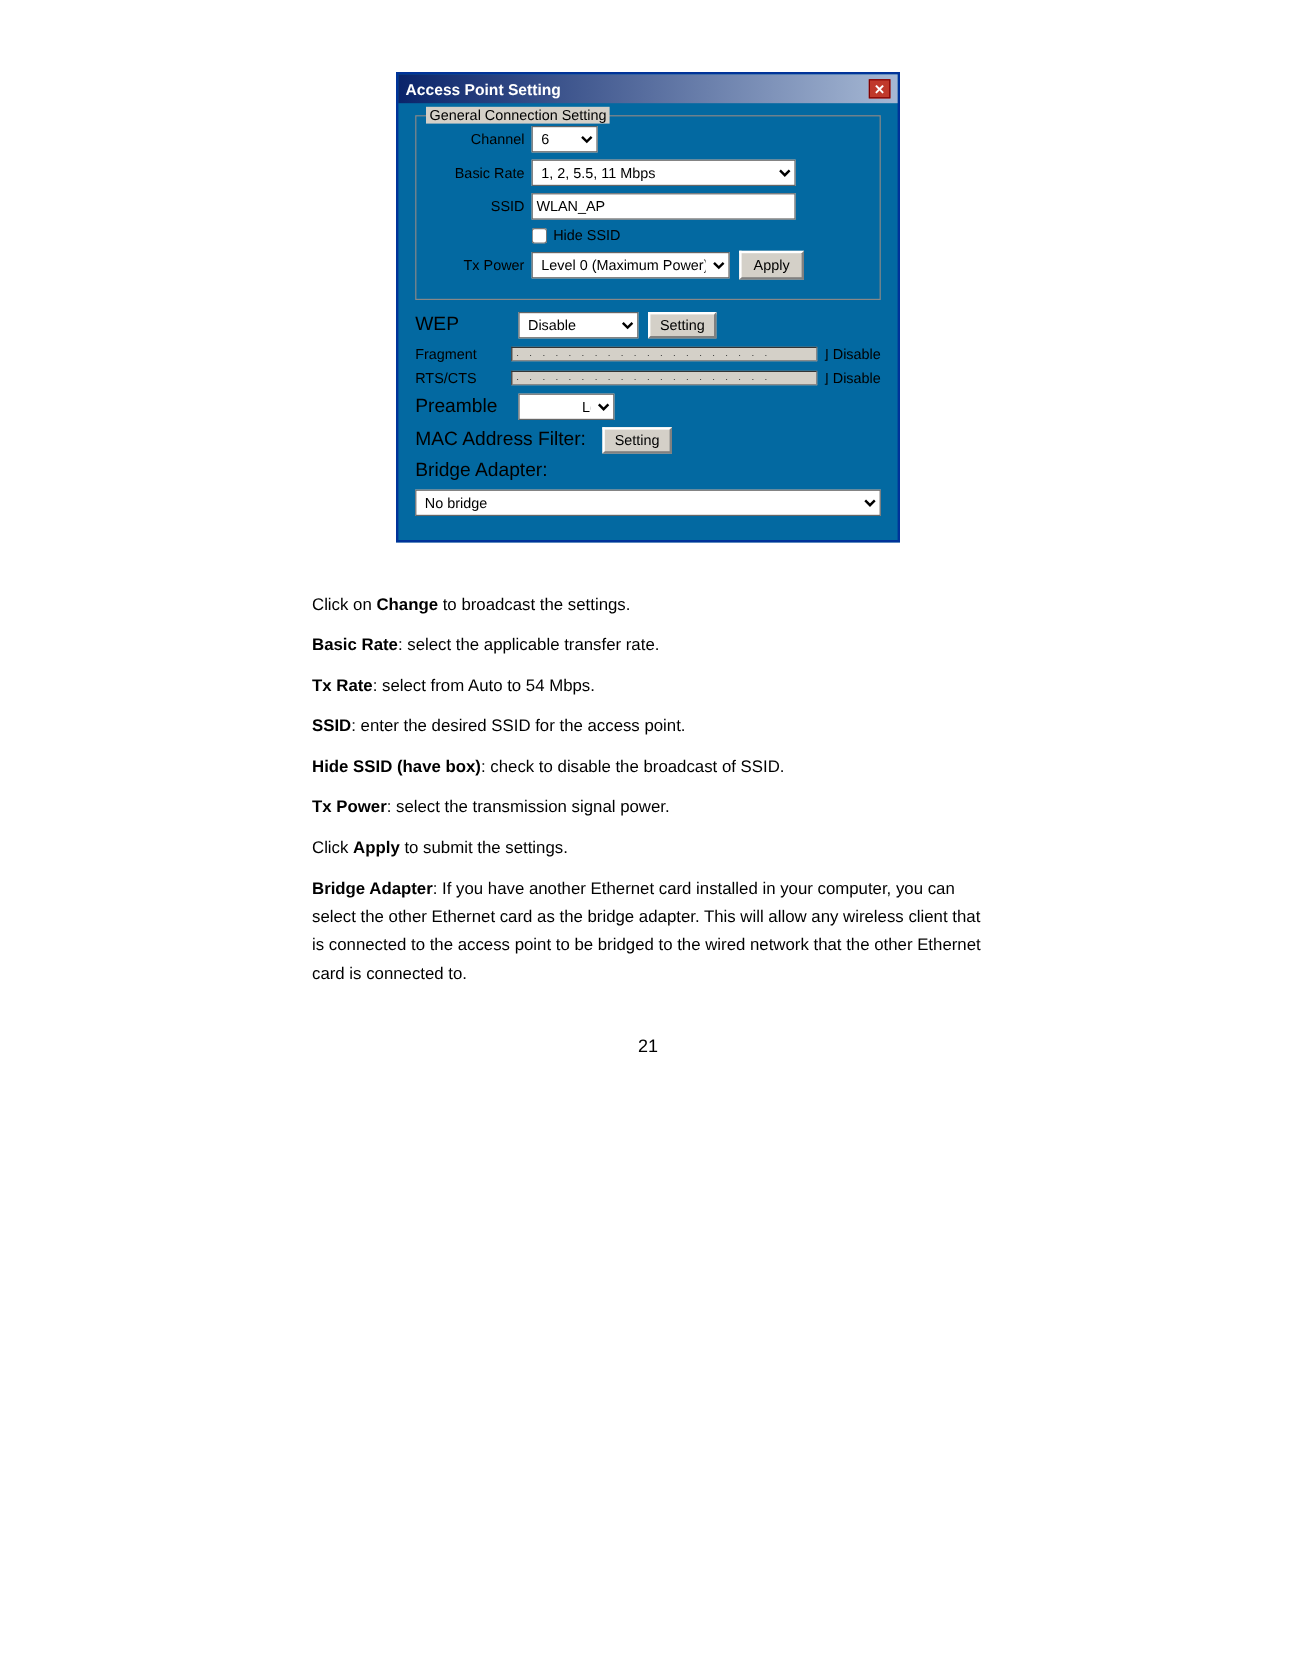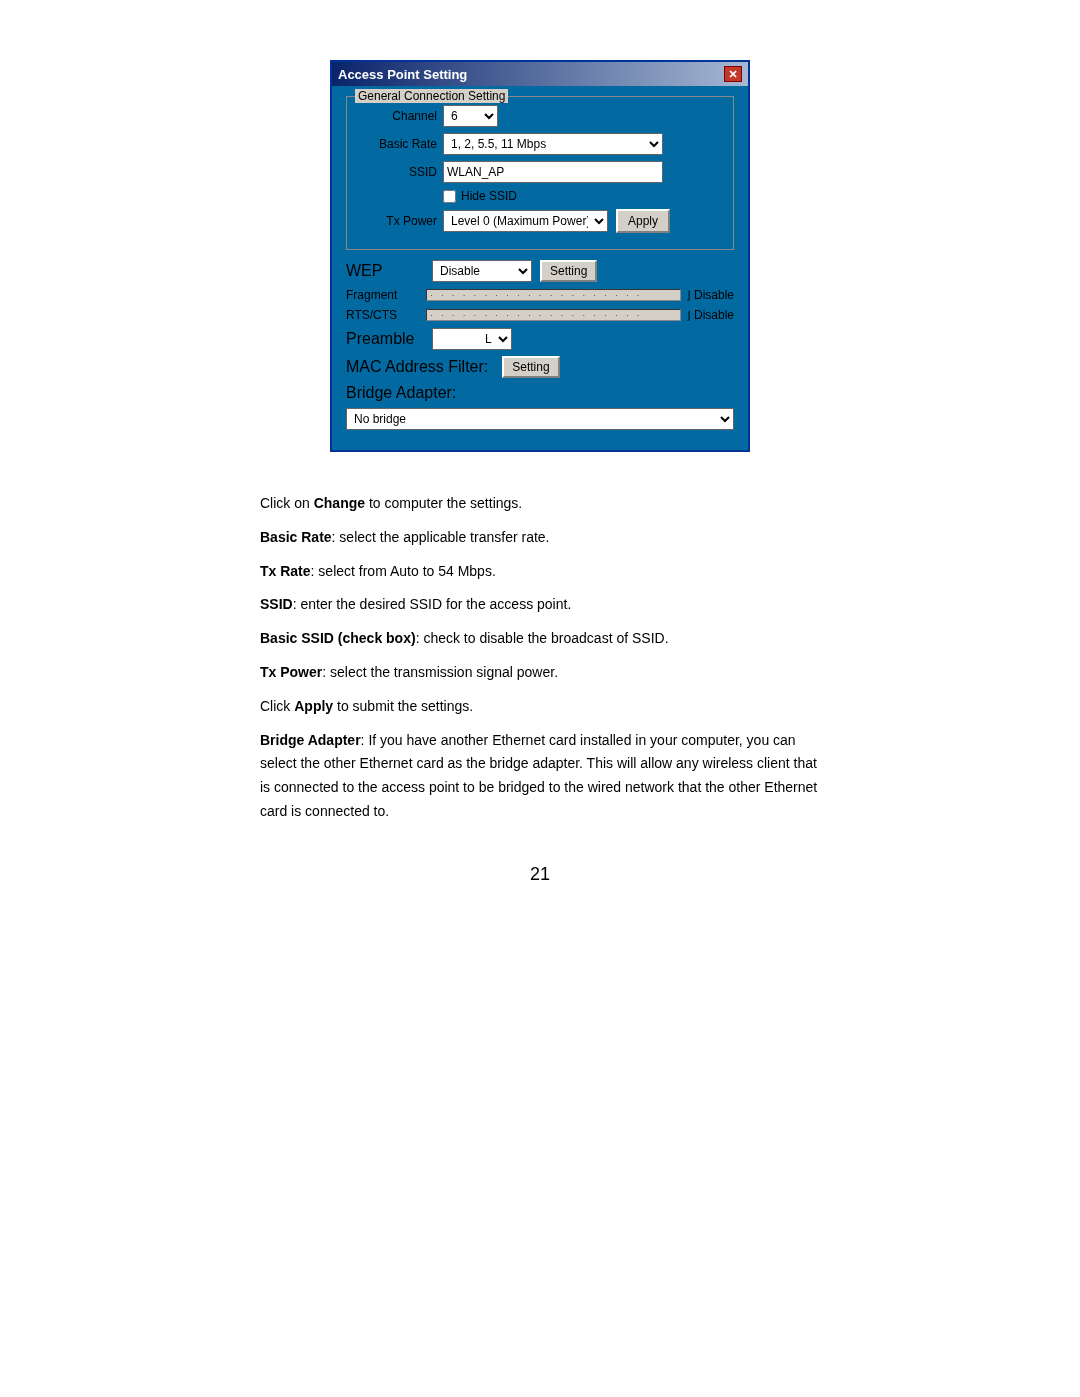--- a/index.html
+++ b/index.html
@@ -194,21 +194,21 @@
     .body-content p {
       margin-bottom: 10px;
     }
     .bold-term {
       font-weight: bold;
     }
 
     
     .page-number {
       margin-top: 30px;
-      font-size: 18px;
+      font-size: 15px;
       color: #000;
       text-align: center;
       width: 100%;
     }
   </style>
 </head>
 <body>
 
 <div class="dialog-container">
   <div class="dialog-titlebar">
@@ -315,38 +315,38 @@
         <option>No bridge</option>
       </select>
     </div>
 
   </div>
 </div>
 
 <div class="body-content">
 
   <p>
-    <span>Click on </span><span class="bold-term">Change</span><span> to computer the settings.</span>
+    <span>Click on </span><span class="bold-term">Change</span><span> to broadcast the settings.</span>
   </p>
 
 
   <p>
     <span class="bold-term">Basic Rate</span><span>: select the applicable transfer rate.</span>
   </p>
 
   <p>
     <span class="bold-term">Tx Rate</span><span>: select from Auto to 54 Mbps.</span>
   </p>
 
   <p>
     <span class="bold-term">SSID</span><span>: enter the desired SSID for the access point.</span>
   </p>
 
   <p>
-    <span class="bold-term">Basic SSID (check box)</span><span>: check to disable the broadcast of SSID.</span>
+    <span class="bold-term">Hide SSID (have box)</span><span>: check to disable the broadcast of SSID.</span>
   </p>
 
   <p>
     <span class="bold-term">Tx Power</span><span>: select the transmission signal power.</span>
   </p>
 
   <p>
     <span>Click </span><span class="bold-term">Apply</span><span> to submit the settings.</span>
   </p>
 

